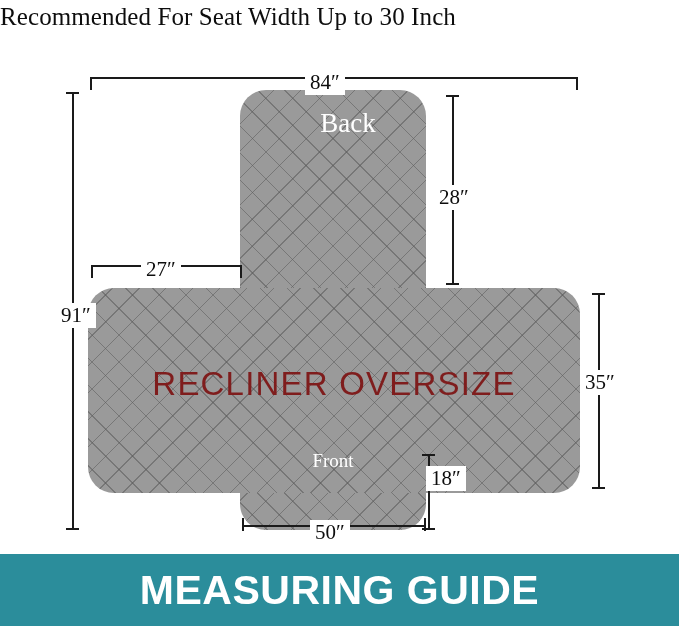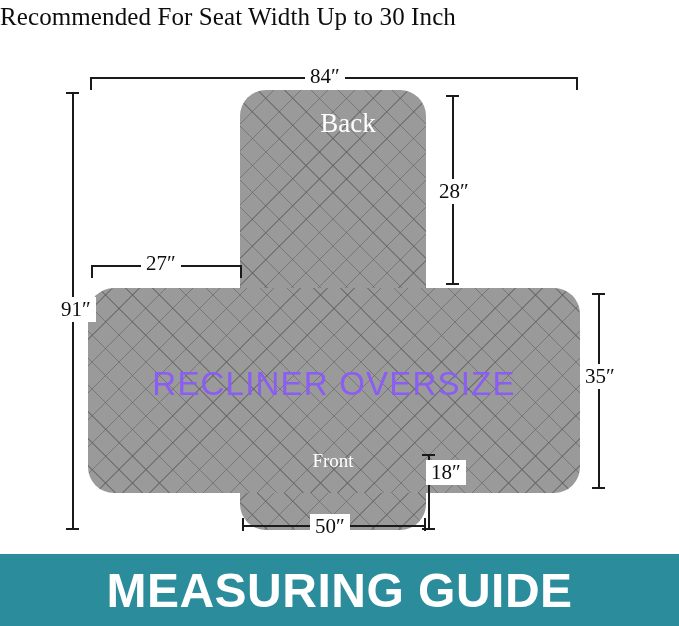--- a/index.html
+++ b/index.html
@@ -62,21 +62,21 @@
     left: 240px; top: 68px; width: 216px;
     font-size: 27px;
   }
   .label-front {
     left: 240px; top: 410px; width: 186px;
     font-size: 19px;
   }
   .label-center {
     left: 88px; top: 325px; width: 492px;
     font-size: 33px;
-    color: #8b5cf6;
+    color: #7f1d1d;
     letter-spacing: 1.2px;
     font-family: "Liberation Sans", sans-serif;
     font-weight: 400;
   }
   
   .dim-line-h {
     position: absolute;
     height: 2px;
     background: #1a1a1a;
   }
@@ -96,35 +96,36 @@
     background: #1a1a1a;
   }
   .dim-text {
     position: absolute;
     font-family: "Liberation Serif", serif;
     font-size: 21px;
     color: #0d0d0d;
     background: #ffffff;
     padding: 0 5px;
     white-space: nowrap;
+    margin-top: 6px;
   }
   
   .footer {
     position: absolute;
     left: 0; bottom: 0;
     width: 679px; height: 72px;
     background: #2b8d9b;
     display: flex;
     align-items: center;
     justify-content: center;
   }
   .footer-text {
     color: #ffffff;
     font-family: "Liberation Sans", sans-serif;
-    font-size: 48px;
+    font-size: 41px;
     font-weight: bold;
     letter-spacing: 0.5px;
     white-space: nowrap;
   }
 </style>
 </head>
 <body>
 
 <div id="page">
 

